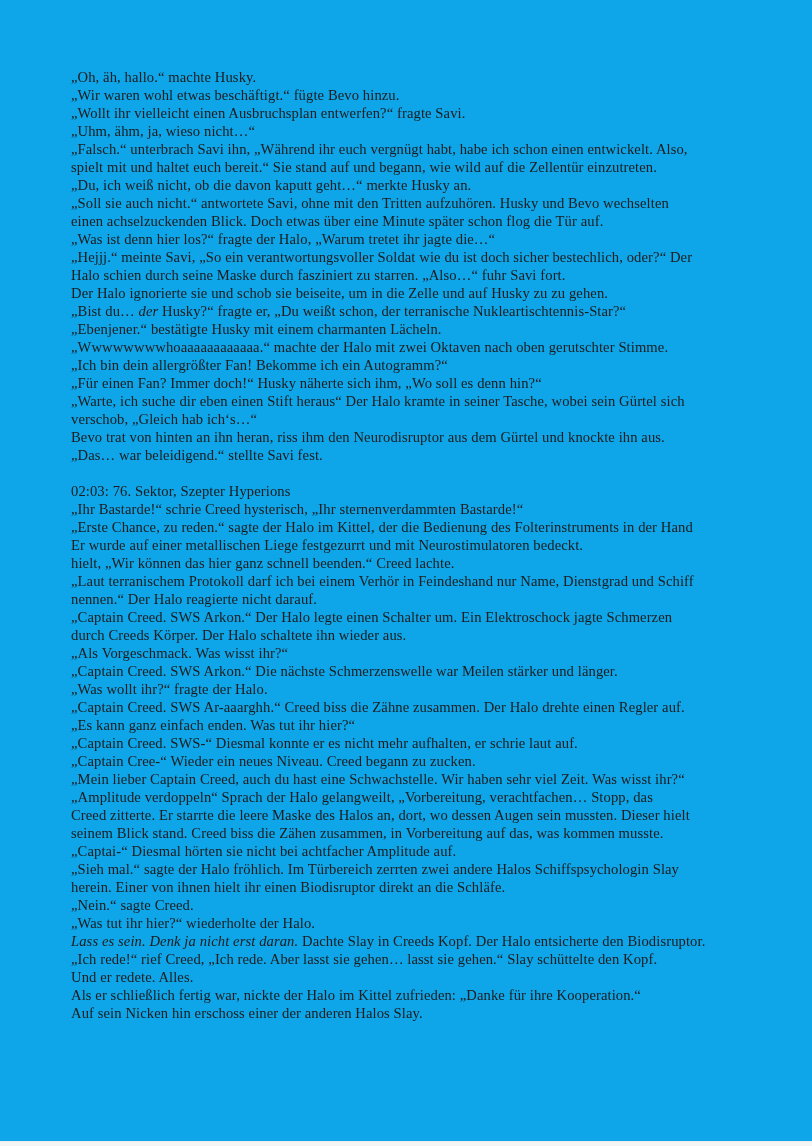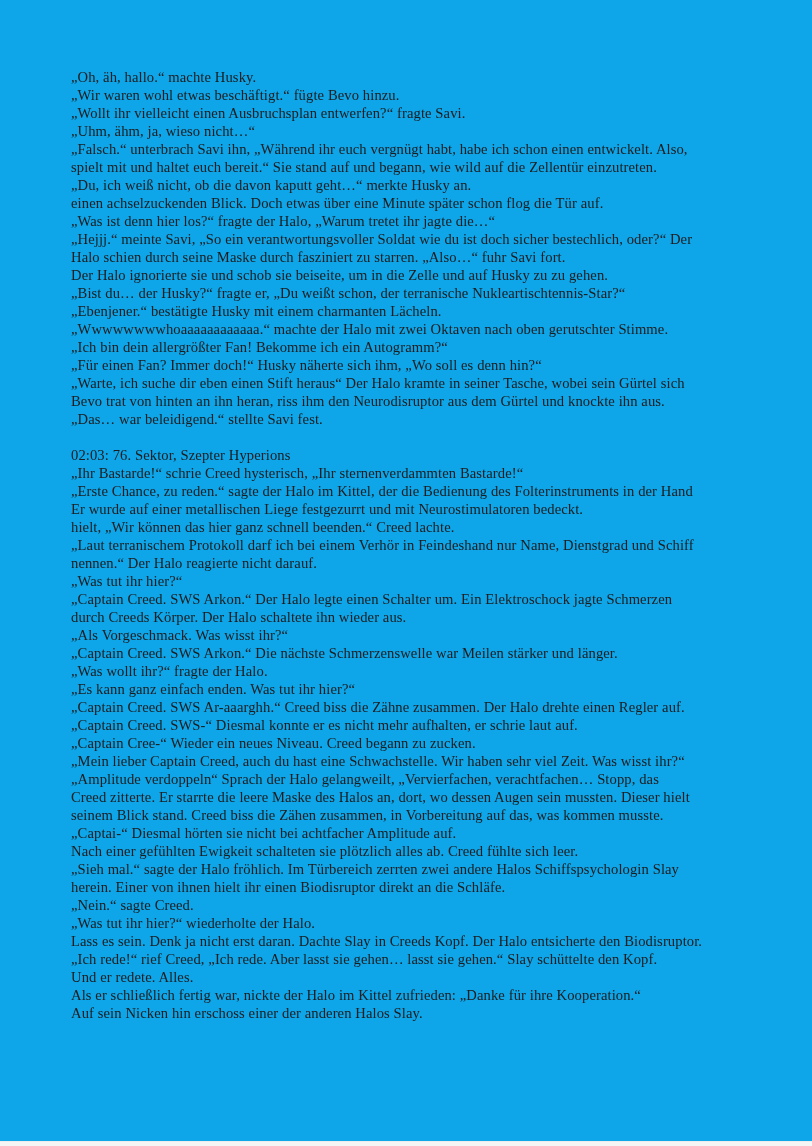--- a/index.html
+++ b/index.html
@@ -30,20 +30,21 @@
     font-size: 14.6px;
     line-height: 18px;
     color: #1c1c1c;
     letter-spacing: 0.1px;
   }
   .line {
     height: 18px;
     white-space: nowrap;
   }
   .line .i {
+    font-style: italic;
   }
   .section-gap {
     height: 18px;
   }
   .bottom-edge {
     position: absolute;
     left: 0;
     bottom: 0;
     width: 812px;
     height: 5px;
@@ -57,57 +58,57 @@
 
 <div class="page">
   <div class="text-layer">
       <div class="line">„Oh, äh, hallo.“ machte Husky.</div>
       <div class="line">„Wir waren wohl etwas beschäftigt.“ fügte Bevo hinzu.</div>
       <div class="line">„Wollt ihr vielleicht einen Ausbruchsplan entwerfen?“ fragte Savi.</div>
       <div class="line">„Uhm, ähm, ja, wieso nicht…“</div>
       <div class="line">„Falsch.“ unterbrach Savi ihn, „Während ihr euch vergnügt habt, habe ich schon einen entwickelt. Also,</div>
       <div class="line">spielt mit und haltet euch bereit.“ Sie stand auf und begann, wie wild auf die Zellentür einzutreten.</div>
       <div class="line">„Du, ich weiß nicht, ob die davon kaputt geht…“ merkte Husky an.</div>
+      <div class="line">„Soll sie auch nicht.“ antwortete Savi, ohne mit den Tritten aufzuhören. Husky und Bevo wechselten</div>
       <div class="line">einen achselzuckenden Blick. Doch etwas über eine Minute später schon flog die Tür auf.</div>
       <div class="line">„Was ist denn hier los?“ fragte der Halo, „Warum tretet ihr jagte die…“</div>
       <div class="line">„Hejjj.“ meinte Savi, „So ein verantwortungsvoller Soldat wie du ist doch sicher bestechlich, oder?“ Der</div>
       <div class="line">Halo schien durch seine Maske durch fasziniert zu starren. „Also…“ fuhr Savi fort.</div>
       <div class="line">Der Halo ignorierte sie und schob sie beiseite, um in die Zelle und auf Husky zu zu gehen.</div>
       <div class="line"><span>„Bist du… </span><span class="i">der</span><span> Husky?“ fragte er, „Du weißt schon, der terranische Nukleartischtennis-Star?“</span></div>
       <div class="line">„Ebenjener.“ bestätigte Husky mit einem charmanten Lächeln.</div>
       <div class="line">„Wwwwwwwwhoaaaaaaaaaaaa.“ machte der Halo mit zwei Oktaven nach oben gerutschter Stimme.</div>
       <div class="line">„Ich bin dein allergrößter Fan! Bekomme ich ein Autogramm?“</div>
       <div class="line">„Für einen Fan? Immer doch!“ Husky näherte sich ihm, „Wo soll es denn hin?“</div>
       <div class="line">„Warte, ich suche dir eben einen Stift heraus“ Der Halo kramte in seiner Tasche, wobei sein Gürtel sich</div>
+      <div class="line">verschob, „Gleich hab ich‘s…“</div>
       <div class="line">Bevo trat von hinten an ihn heran, riss ihm den Neurodisruptor aus dem Gürtel und knockte ihn aus.</div>
       <div class="line">„Das… war beleidigend.“ stellte Savi fest.</div>
       <div class="section-gap"></div>
       <div class="line">02:03: 76. Sektor, Szepter Hyperions</div>
       <div class="line">„Ihr Bastarde!“ schrie Creed hysterisch, „Ihr sternenverdammten Bastarde!“</div>
       <div class="line">„Erste Chance, zu reden.“ sagte der Halo im Kittel, der die Bedienung des Folterinstruments in der Hand</div>
       <div class="line">Er wurde auf einer metallischen Liege festgezurrt und mit Neurostimulatoren bedeckt.</div>
       <div class="line">hielt, „Wir können das hier ganz schnell beenden.“ Creed lachte.</div>
       <div class="line">„Laut terranischem Protokoll darf ich bei einem Verhör in Feindeshand nur Name, Dienstgrad und Schiff</div>
       <div class="line">nennen.“ Der Halo reagierte nicht darauf.</div>
-      <div class="line">„Was tut ihr hier?“</div>
       <div class="line">„Captain Creed. SWS Arkon.“ Der Halo legte einen Schalter um. Ein Elektroschock jagte Schmerzen</div>
       <div class="line">durch Creeds Körper. Der Halo schaltete ihn wieder aus.</div>
       <div class="line">„Als Vorgeschmack. Was wisst ihr?“</div>
       <div class="line">„Captain Creed. SWS Arkon.“ Die nächste Schmerzenswelle war Meilen stärker und länger.</div>
       <div class="line">„Was wollt ihr?“ fragte der Halo.</div>
+      <div class="line">„Captain Creed. SWS Ar-aaarghh.“ Creed biss die Zähne zusammen. Der Halo drehte einen Regler auf.</div>
       <div class="line">„Es kann ganz einfach enden. Was tut ihr hier?“</div>
-      <div class="line">„Captain Creed. SWS Ar-aaarghh.“ Creed biss die Zähne zusammen. Der Halo drehte einen Regler auf.</div>
       <div class="line">„Captain Creed. SWS-“ Diesmal konnte er es nicht mehr aufhalten, er schrie laut auf.</div>
       <div class="line">„Captain Cree-“ Wieder ein neues Niveau. Creed begann zu zucken.</div>
       <div class="line">„Mein lieber Captain Creed, auch du hast eine Schwachstelle. Wir haben sehr viel Zeit. Was wisst ihr?“</div>
-      <div class="line">„Amplitude verdoppeln“ Sprach der Halo gelangweilt, „Vervierfachen, verachtfachen… Stopp, das</div>
+      <div class="line">„Amplitude verdoppeln“ Sprach der Halo gelangweilt, „Vorbereitung, verachtfachen… Stopp, das</div>
       <div class="line">Creed zitterte. Er starrte die leere Maske des Halos an, dort, wo dessen Augen sein mussten. Dieser hielt</div>
       <div class="line">seinem Blick stand. Creed biss die Zähen zusammen, in Vorbereitung auf das, was kommen musste.</div>
       <div class="line">„Captai-“ Diesmal hörten sie nicht bei achtfacher Amplitude auf.</div>
-      <div class="line">Nach einer gefühlten Ewigkeit schalteten sie plötzlich alles ab. Creed fühlte sich leer.</div>
       <div class="line">„Sieh mal.“ sagte der Halo fröhlich. Im Türbereich zerrten zwei andere Halos Schiffspsychologin Slay</div>
       <div class="line">herein. Einer von ihnen hielt ihr einen Biodisruptor direkt an die Schläfe.</div>
       <div class="line">„Nein.“ sagte Creed.</div>
       <div class="line">„Was tut ihr hier?“ wiederholte der Halo.</div>
       <div class="line"><span class="i">Lass es sein. Denk ja nicht erst daran.</span><span> Dachte Slay in Creeds Kopf. Der Halo entsicherte den Biodisruptor.</span></div>
       <div class="line">„Ich rede!“ rief Creed, „Ich rede. Aber lasst sie gehen… lasst sie gehen.“ Slay schüttelte den Kopf.</div>
       <div class="line">Und er redete. Alles.</div>
       <div class="line">Als er schließlich fertig war, nickte der Halo im Kittel zufrieden: „Danke für ihre Kooperation.“</div>
       <div class="line">Auf sein Nicken hin erschoss einer der anderen Halos Slay.</div>
     </div>

